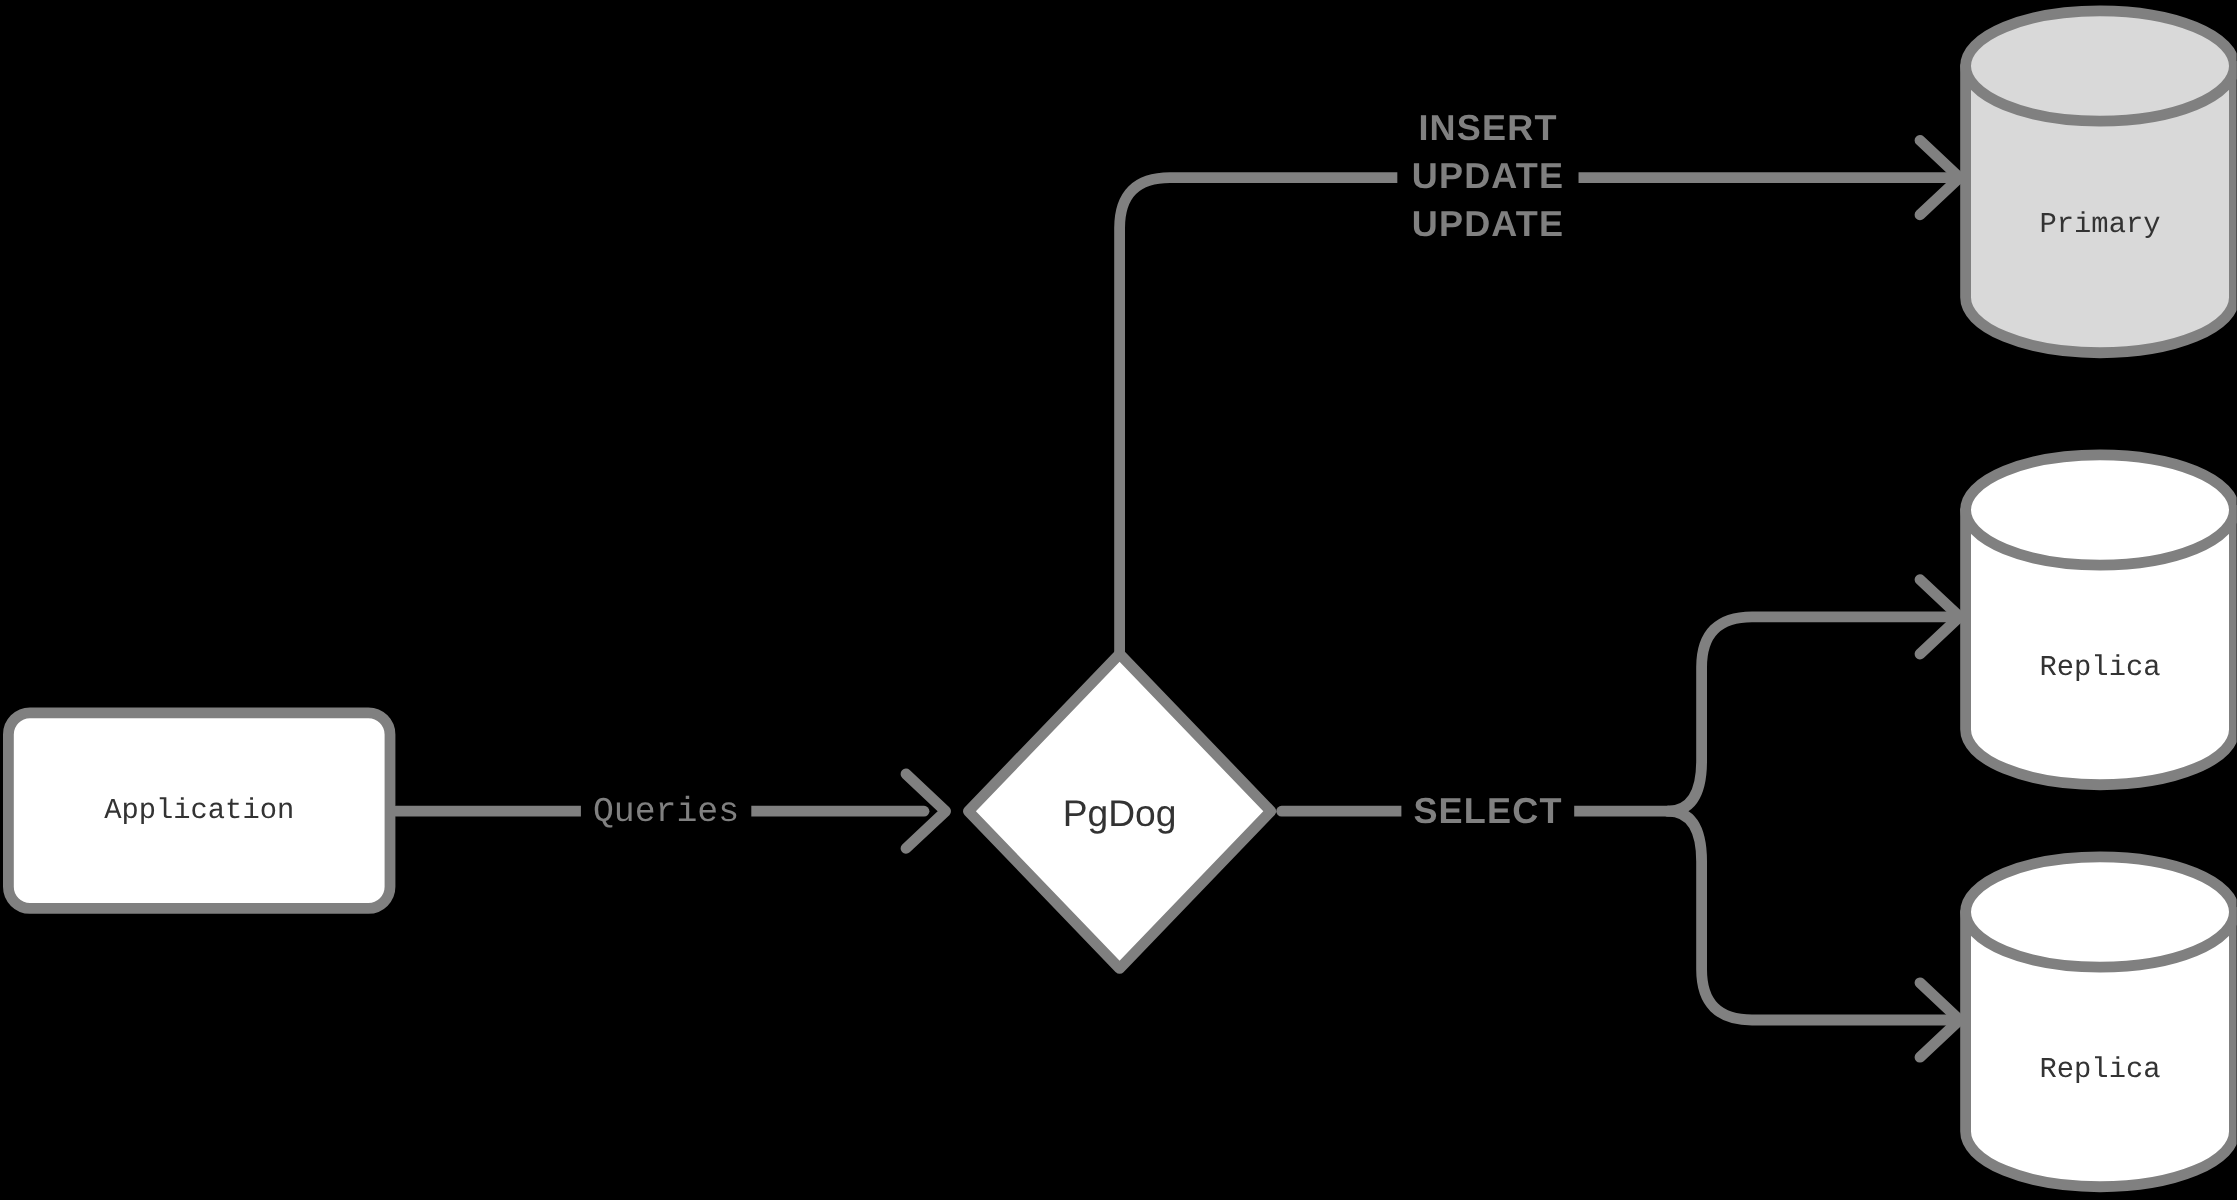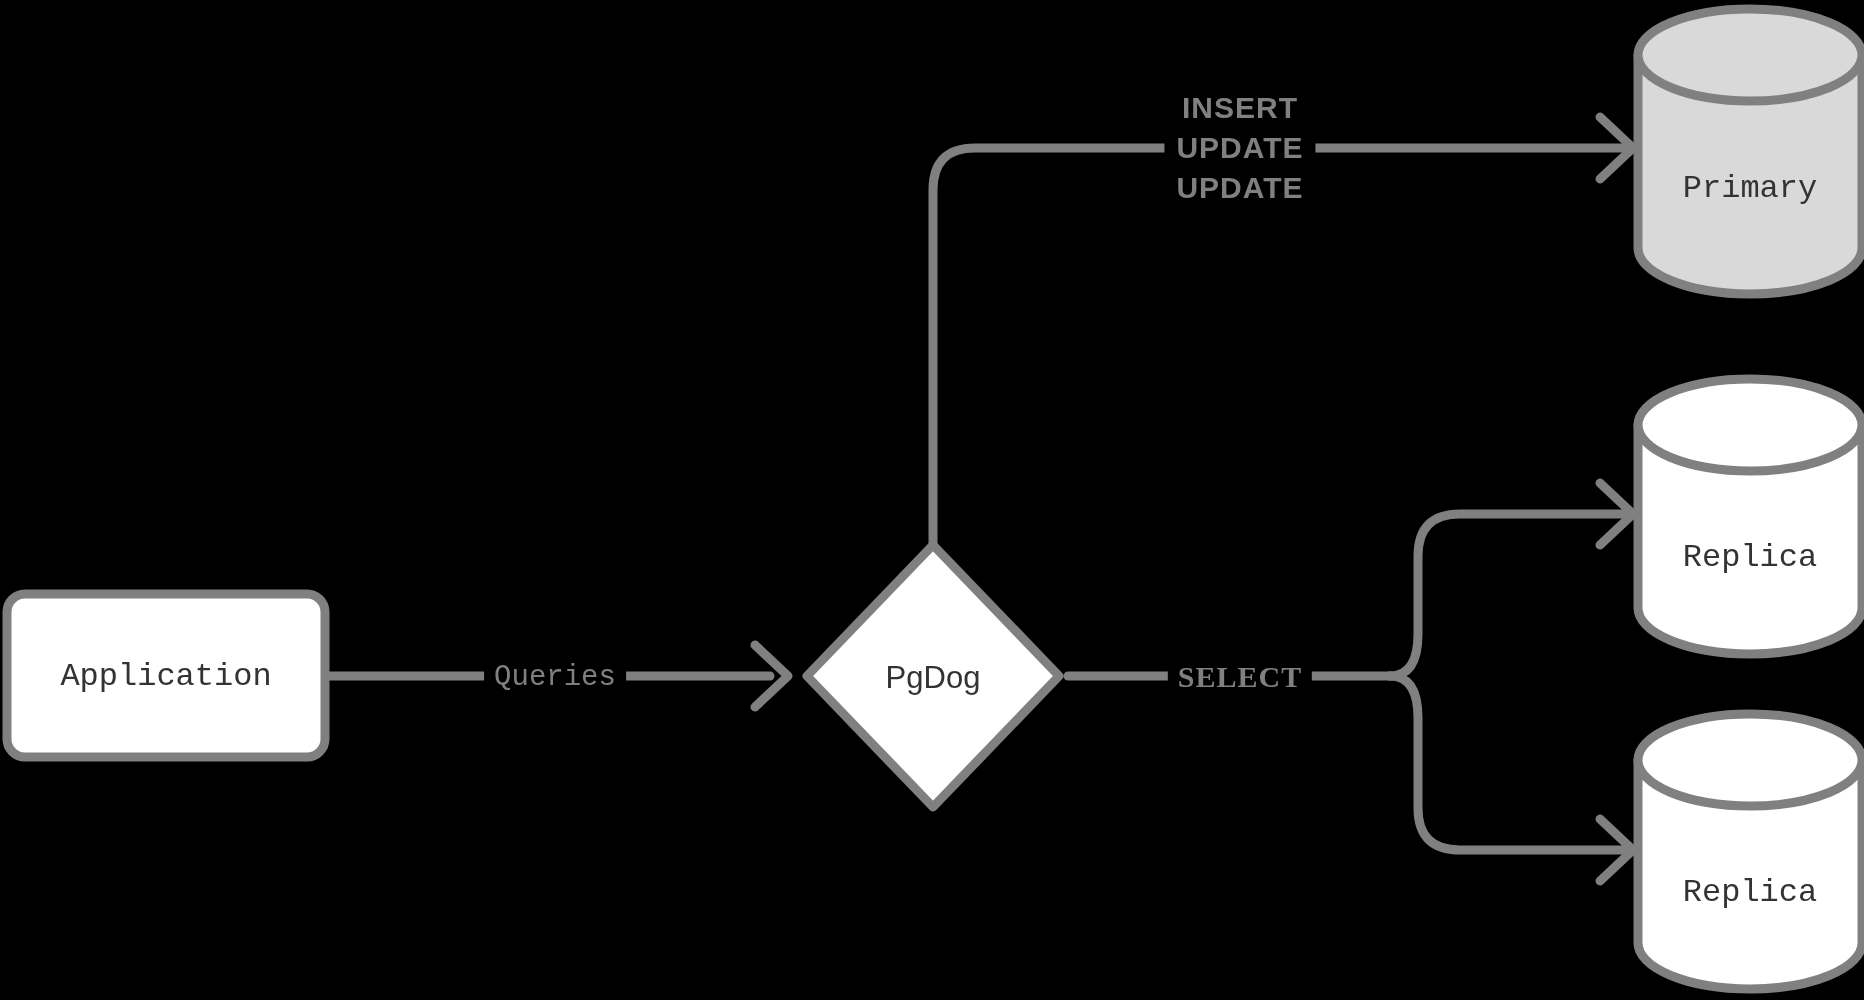--- a/index.html
+++ b/index.html
@@ -21,40 +21,40 @@
   svg.layer {
     position: absolute;
     top: 0;
     left: 0;
     width: 1864px;
     height: 1000px;
   }
   .node-label {
     position: absolute;
     font-family: "Liberation Mono", "DejaVu Sans Mono", monospace;
-    font-size: 32px;
+    font-size: 24px;
     color: #333333;
     white-space: nowrap;
     transform: translate(-50%, -50%);
     letter-spacing: 0px;
     pointer-events: none;
   }
   .edge-label-mono {
     position: absolute;
     font-family: "Liberation Mono", "DejaVu Sans Mono", monospace;
     font-size: 29px;
     color: #808080;
     white-space: nowrap;
     transform: translate(-50%, -50%);
     background: #000000;
     padding: 0 10px;
   }
   .edge-label-sans {
     position: absolute;
-    font-family: Liberation Serif, serif;
+    font-family: Liberation Sans, sans-serif;
     font-weight: bold;
     font-size: 30px;
     color: #808080;
     white-space: nowrap;
     transform: translate(-50%, -50%);
     background: #000000;
     padding: 0 10px;
     letter-spacing: 1px;
   }
   .edge-label-stack {

